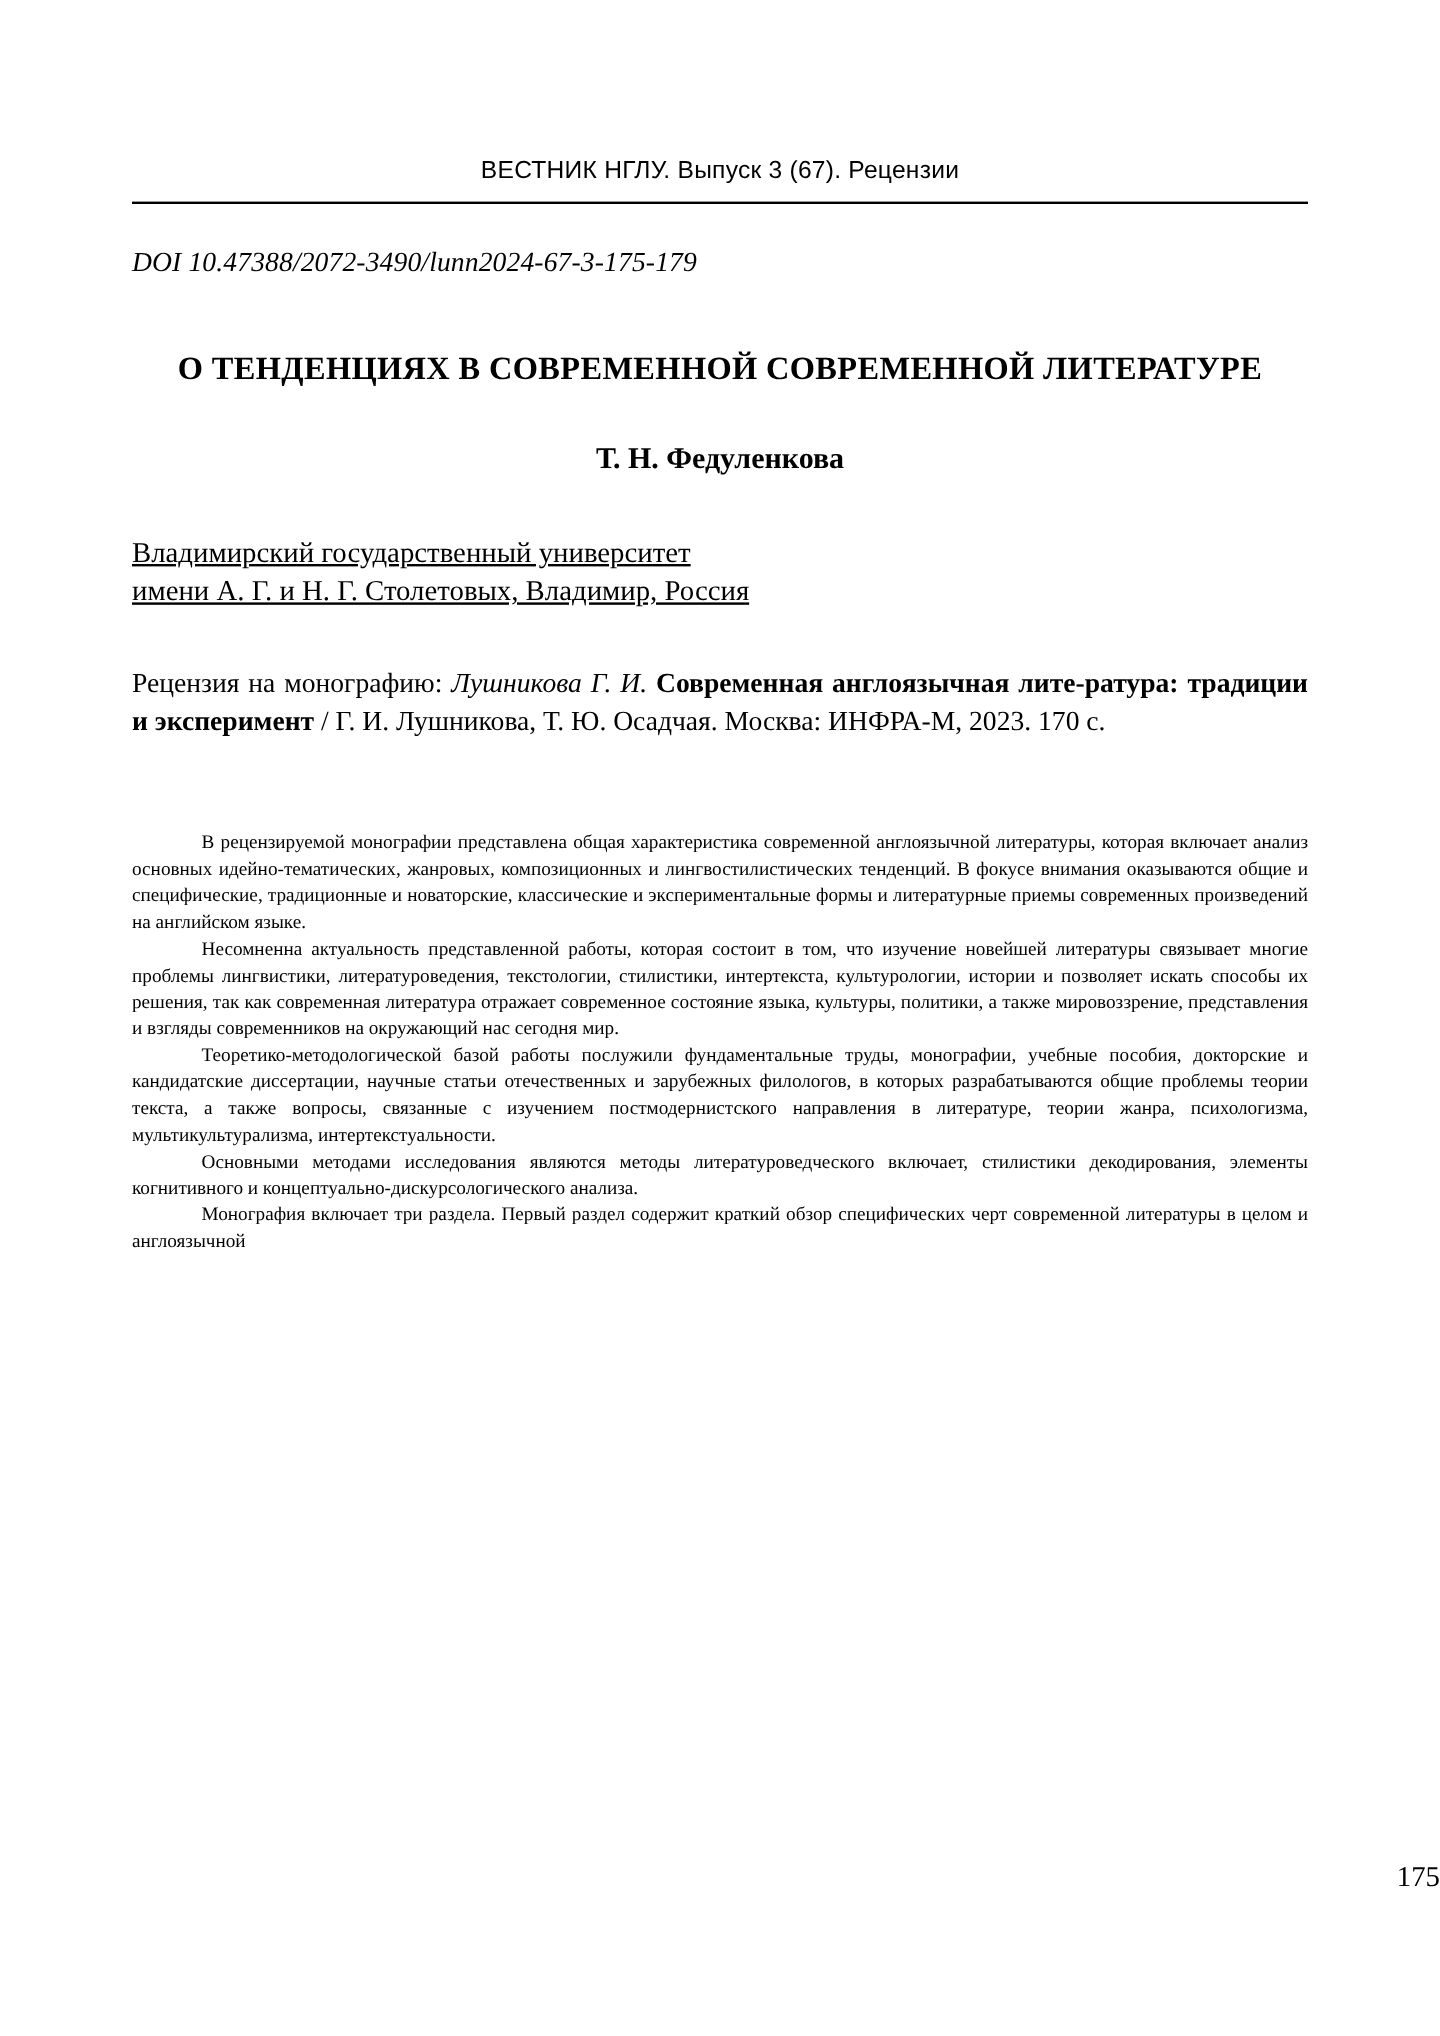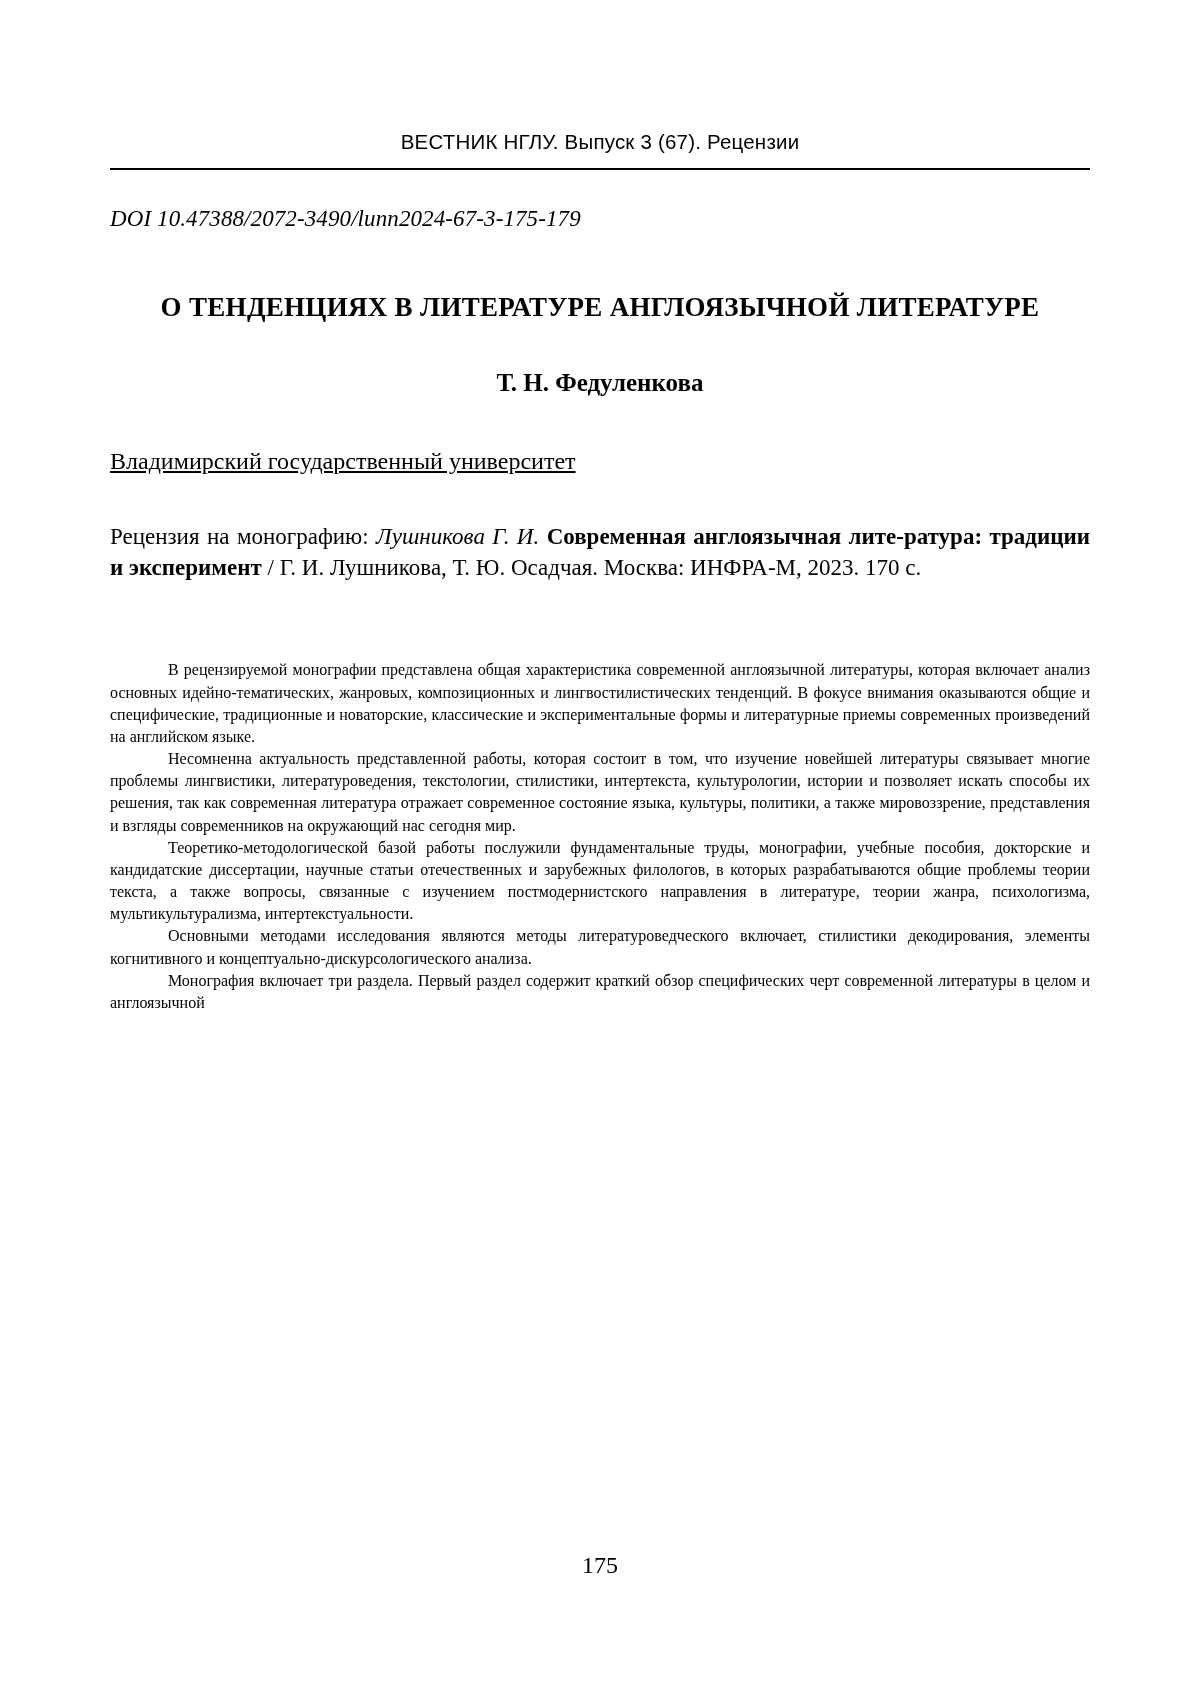--- a/index.html
+++ b/index.html
@@ -83,43 +83,44 @@
     text-justify: inter-word;
     margin: 0;
     text-indent: 58px;
     hyphens: manual;
   }
   .page-number {
     position: absolute;
     bottom: 118px;
     left: 0;
     right: 0;
-    text-align: center;
+    text-align: right;
     font-size: 24px;
   }
 </style>
 </head>
 <body>
 
 <div class="page">
 
   <div class="content">
 
     <div class="running-head">ВЕСТНИК НГЛУ. Выпуск 3 (67). Рецензии</div>
 
     <hr class="rule">
 
     <div class="doi">DOI 10.47388/2072-3490/lunn2024-67-3-175-179</div>
 
-    <h1 class="title">О ТЕНДЕНЦИЯХ В ЛИТЕРАТУРЕ АНГЛОЯЗЫЧНОЙ ЛИТЕРАТУРЕ</h1>
+    <h1 class="title">О ТЕНДЕНЦИЯХ В СОВРЕМЕННОЙ СОВРЕМЕННОЙ ЛИТЕРАТУРЕ</h1>
 
     <div class="author">Т. Н. Федуленкова</div>
 
     <div class="affiliation">
       <div>Владимирский государственный университет</div>
+      <div>имени А. Г. и Н. Г. Столетовых, Владимир, Россия</div>
     </div>
 
     <div class="review-line">
       <span>Рецензия на монографию: </span><span class="ital">Лушникова Г. И.</span><span class="bold"> Современная англоязычная лите-ратура: традиции и эксперимент</span><span> / Г. И. Лушникова, Т. Ю. Осадчая. Москва: ИНФРА-М, 2023. 170 с.</span>
     </div>
 
     <div class="body-text">
       <p>В рецензируемой монографии представлена общая характеристика современной англоязычной литературы, которая включает анализ основных идейно-тематических, жанровых, композиционных и лингвостилистических тенденций. В фокусе внимания оказываются общие и специфические, традиционные и новаторские, классические и экспериментальные формы и литературные приемы современных произведений на английском языке.</p>
       <p>Несомненна актуальность представленной работы, которая состоит в том, что изучение новейшей литературы связывает многие проблемы лингвистики, литературоведения, текстологии, стилистики, интертекста, культурологии, истории и позволяет искать способы их решения, так как современная литература отражает современное состояние языка, культуры, политики, а также мировоззрение, представления и взгляды современников на окружающий нас сегодня мир.</p>
       <p>Теоретико-методологической базой работы послужили фундаментальные труды, монографии, учебные пособия, докторские и кандидатские диссертации, научные статьи отечественных и зарубежных филологов, в которых разрабатываются общие проблемы теории текста, а также вопросы, связанные с изучением постмодернистского направления в литературе, теории жанра, психологизма, мультикультурализма, интертекстуальности.</p>

